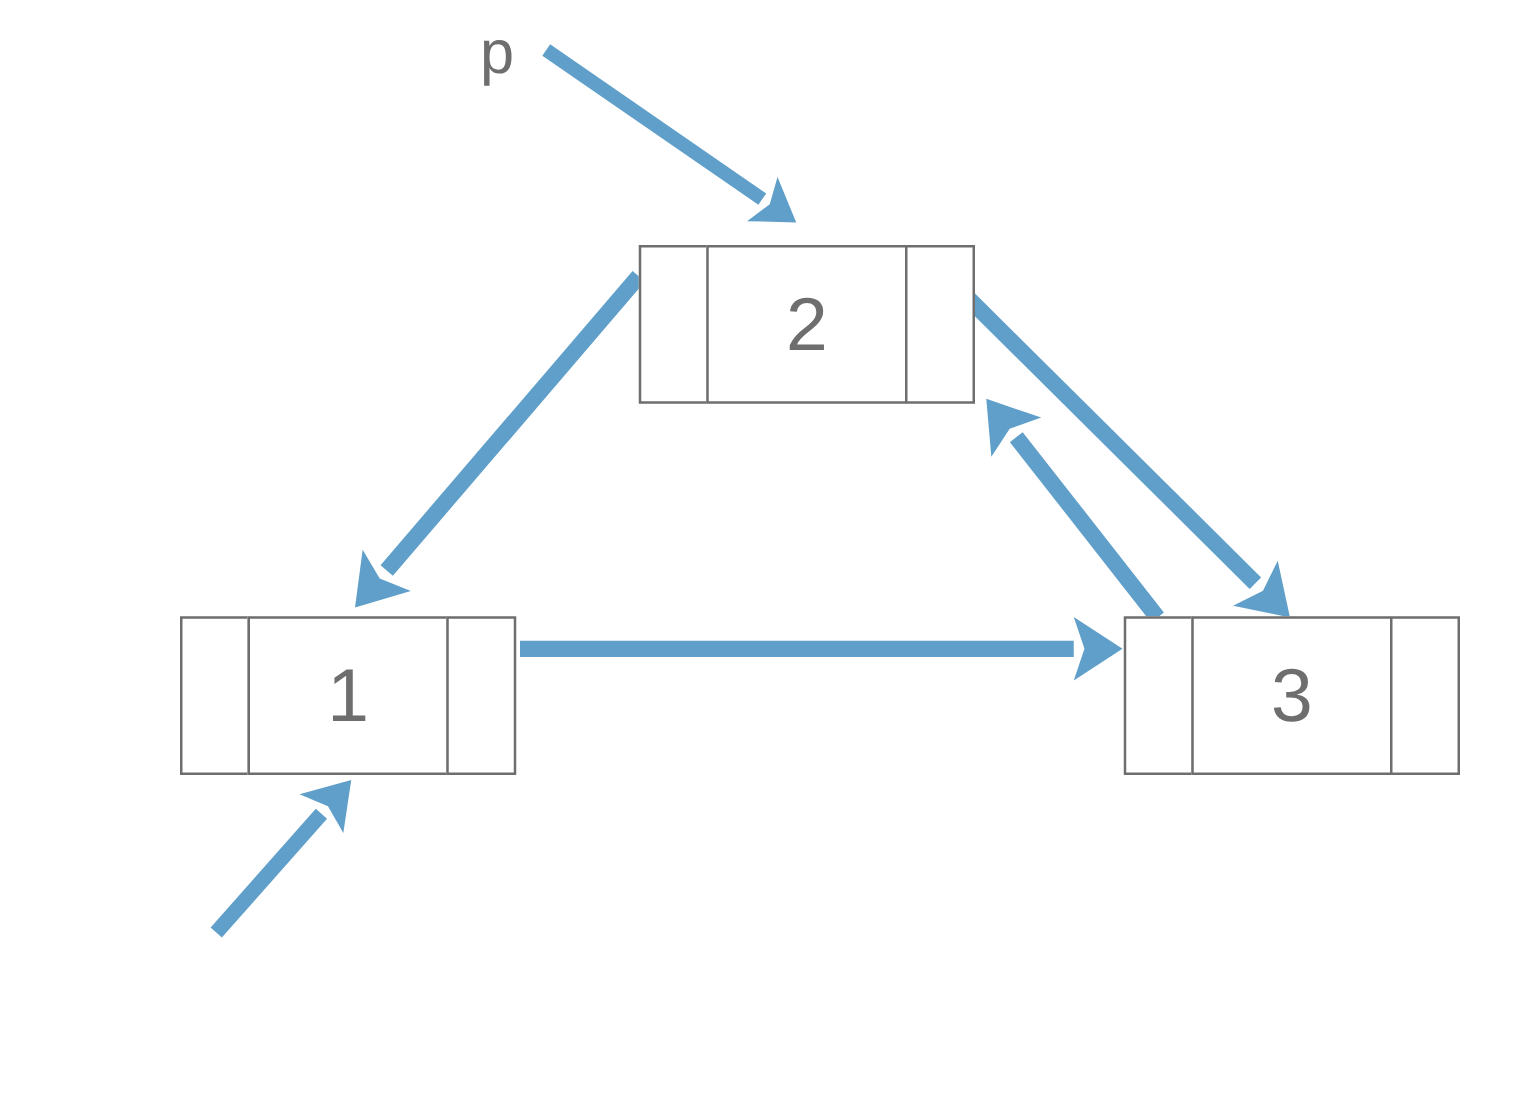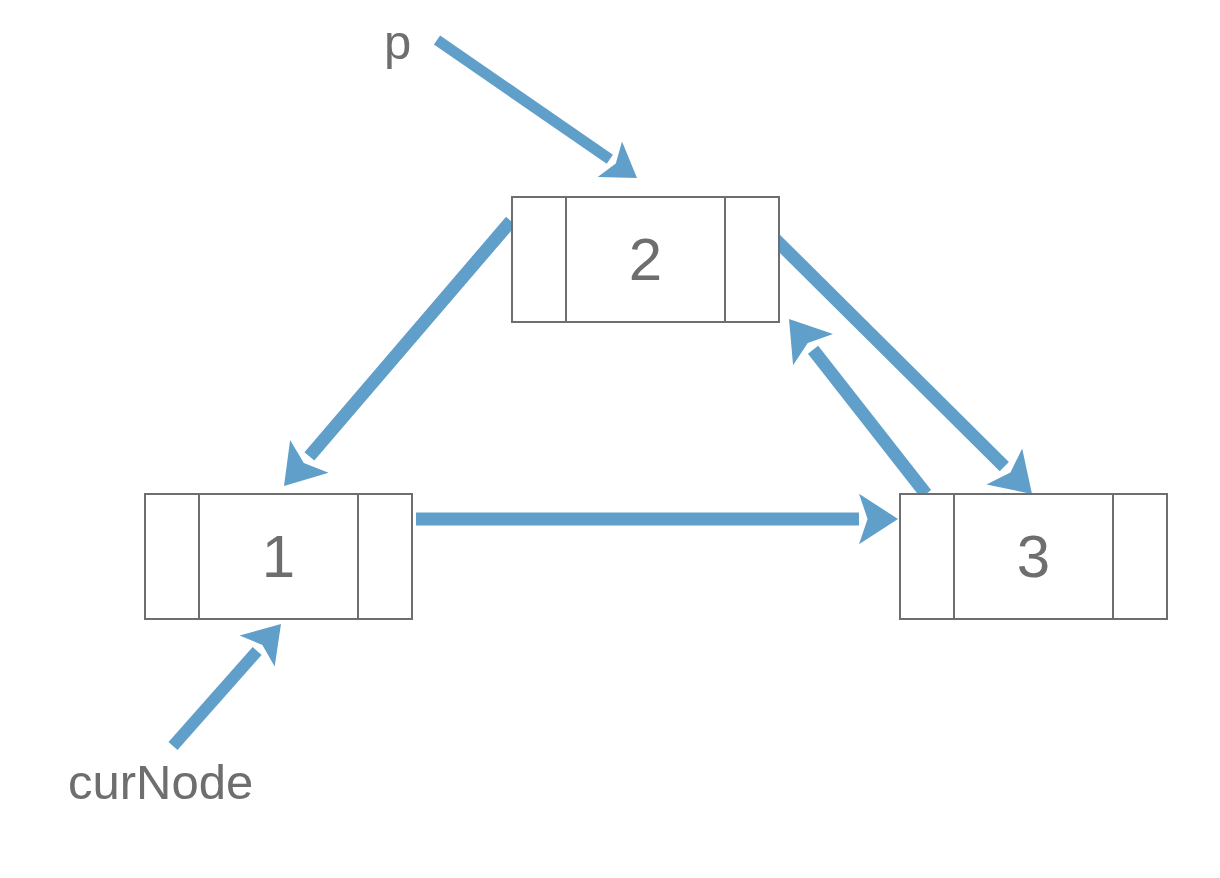--- a/index.html
+++ b/index.html
@@ -111,15 +111,14 @@
 
   <div class="node-box" id="box-node-3" style="left: 899px; top: 493px; width: 273px; height: 127px;">
     <div class="cell cell-ptr" style="width: 56px; height: 127px; border-color: rgb(110, 110, 110);"></div>
     <div class="cell cell-mid" style="width: 161px; height: 127px; border-color: rgb(110, 110, 110);">
       <span class="cell-value" style="color: rgb(110, 110, 110);">3</span>
     </div>
     <div class="cell cell-ptr" style="width: 56px; height: 127px; border-color: rgb(110, 110, 110);"></div>
   </div>
 
   <div class="var-label" id="label-p" style="left: 384px; top: 18px; font-size: 49px; color: rgb(110, 110, 110);">p</div>
-  <div class="var-label" id="label-curnode" style="left: 68px; top: 758px; font-size: 49px; color: rgb(110, 110, 110);">curNode</div>
 
 </div>
 
 </body></html>

